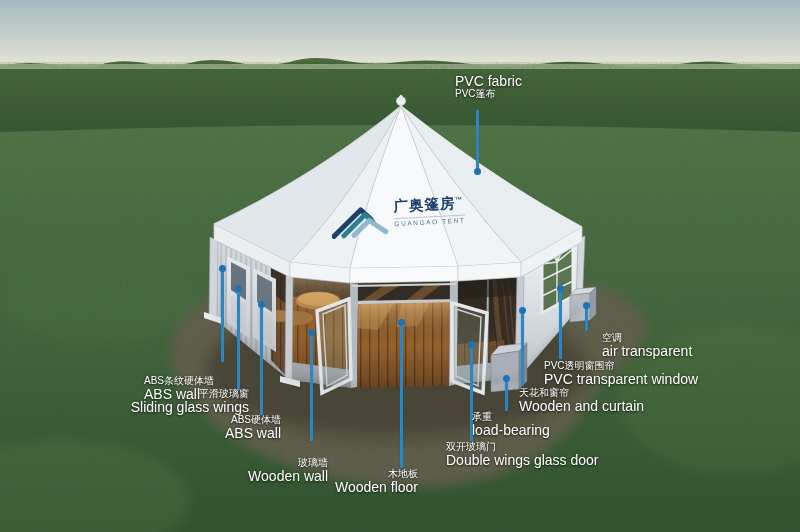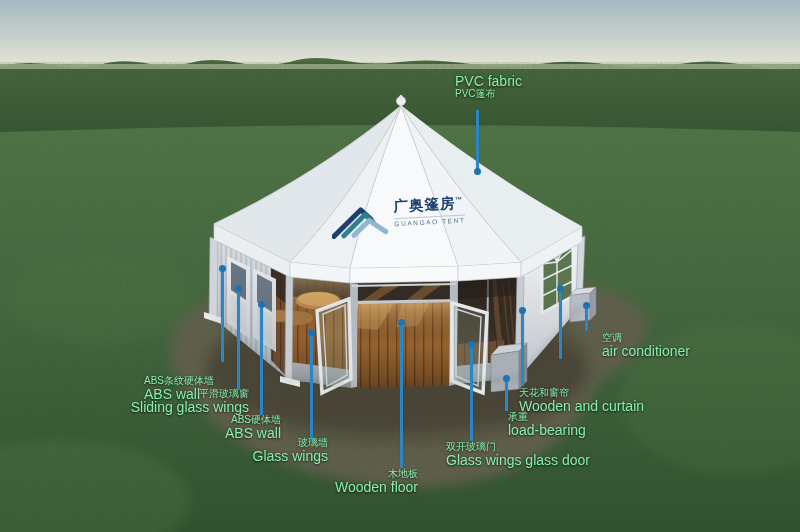--- a/index.html
+++ b/index.html
@@ -1,21 +1,21 @@
 <!DOCTYPE html>
 <html><head>
 <meta charset="utf-8">
 <style>
   html,body{margin:0;padding:0;background:#222;}
   .scene{position:relative;width:800px;height:532px;overflow:hidden;
          font-family:"Liberation Sans","DejaVu Sans",sans-serif;}
   .scene svg.bg{position:absolute;left:0;top:0;width:800px;height:532px;display:block;}
 
   
-  .label{position:absolute;color:#86efac;text-shadow:0 1px 2px rgba(0,0,0,.55),0 0 3px rgba(0,0,0,.35);
+  .label{position:absolute;color:#ffffff;text-shadow:0 1px 2px rgba(0,0,0,.55),0 0 3px rgba(0,0,0,.35);
          line-height:1.05;white-space:nowrap;z-index:5;}
   .label .l1,.label .l2{display:block;}
   .label .l1{font-size:10px;}
   .label .l2{font-size:14px;}
   .label.align-right{text-align:right;}
 
   
   .leader{position:absolute;width:3px;background:#2b86c5;z-index:4;
           box-shadow:0 0 1px rgba(0,0,0,.35);}
   .leader::after{content:"";position:absolute;left:-2px;width:7px;height:7px;border-radius:50%;
@@ -306,38 +306,42 @@
   <span class="l2">ABS wall</span>
 </div>
 <div class="label align-right" style="right:551px;top:389px;">
   <span class="l1">平滑玻璃窗</span>
   <span class="l2">Sliding glass wings</span>
 </div>
 <div class="label align-right" style="right:519px;top:415px;">
   <span class="l1">ABS硬体墙</span>
   <span class="l2">ABS wall</span>
 </div>
-<div class="label align-right" style="right:472px;top:438px;">
+<div class="label align-right" style="right:472px;top:458px;">
   <span class="l1">玻璃墙</span>
-  <span class="l2">Glass wings</span>
+  <span class="l2">Wooden wall</span>
 </div>
 <div class="label align-right" style="right:382px;top:469px;">
   <span class="l1">木地板</span>
   <span class="l2">Wooden floor</span>
 </div>
 <div class="label" style="left:446px;top:442px;">
   <span class="l1">双开玻璃门</span>
-  <span class="l2">Glass wings glass door</span>
-</div>
-<div class="label" style="left:508px;top:412px;">
+  <span class="l2">Double wings glass door</span>
+</div>
+<div class="label" style="left:472px;top:412px;">
   <span class="l1">承重</span>
   <span class="l2">load-bearing</span>
 </div>
 <div class="label" style="left:519px;top:388px;">
   <span class="l1">天花和窗帘</span>
   <span class="l2">Wooden and curtain</span>
 </div>
+<div class="label" style="left:544px;top:361px;">
+  <span class="l1">PVC透明窗围帘</span>
+  <span class="l2">PVC transparent window</span>
+</div>
 <div class="label" style="left:602px;top:333px;">
   <span class="l1">空调</span>
-  <span class="l2">air conditioner</span>
+  <span class="l2">air transparent</span>
 </div>
 
 </div>
 
 </body></html>

